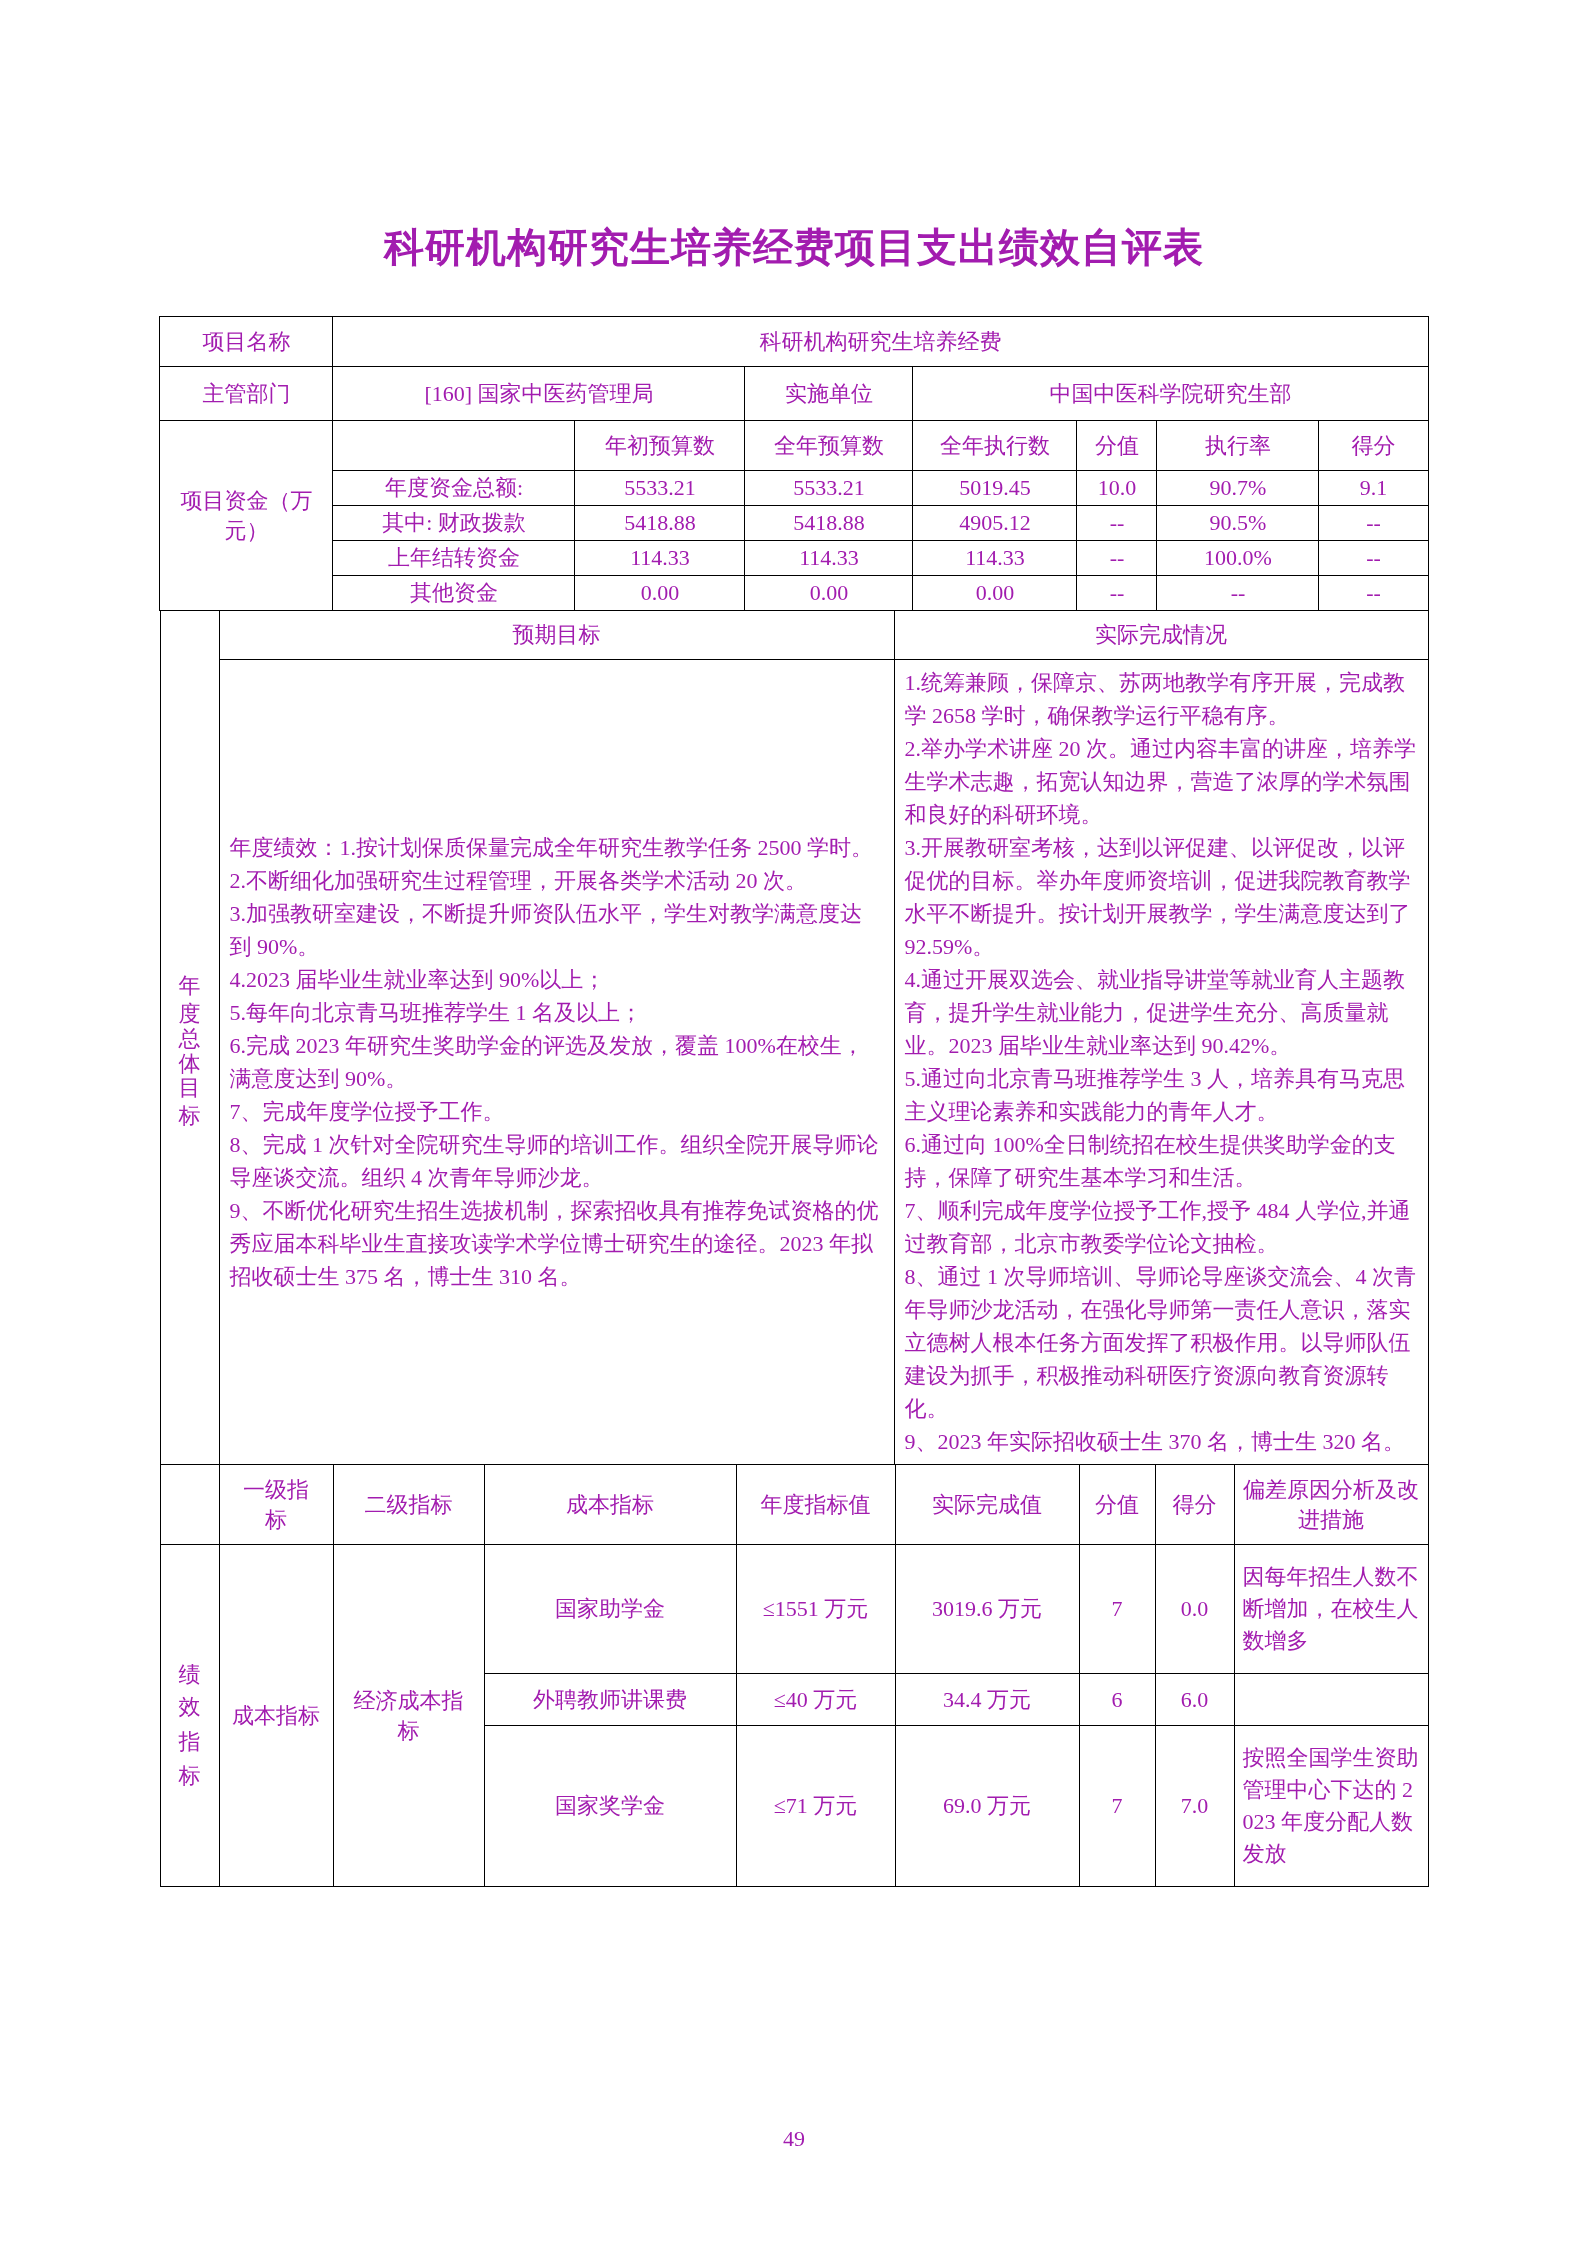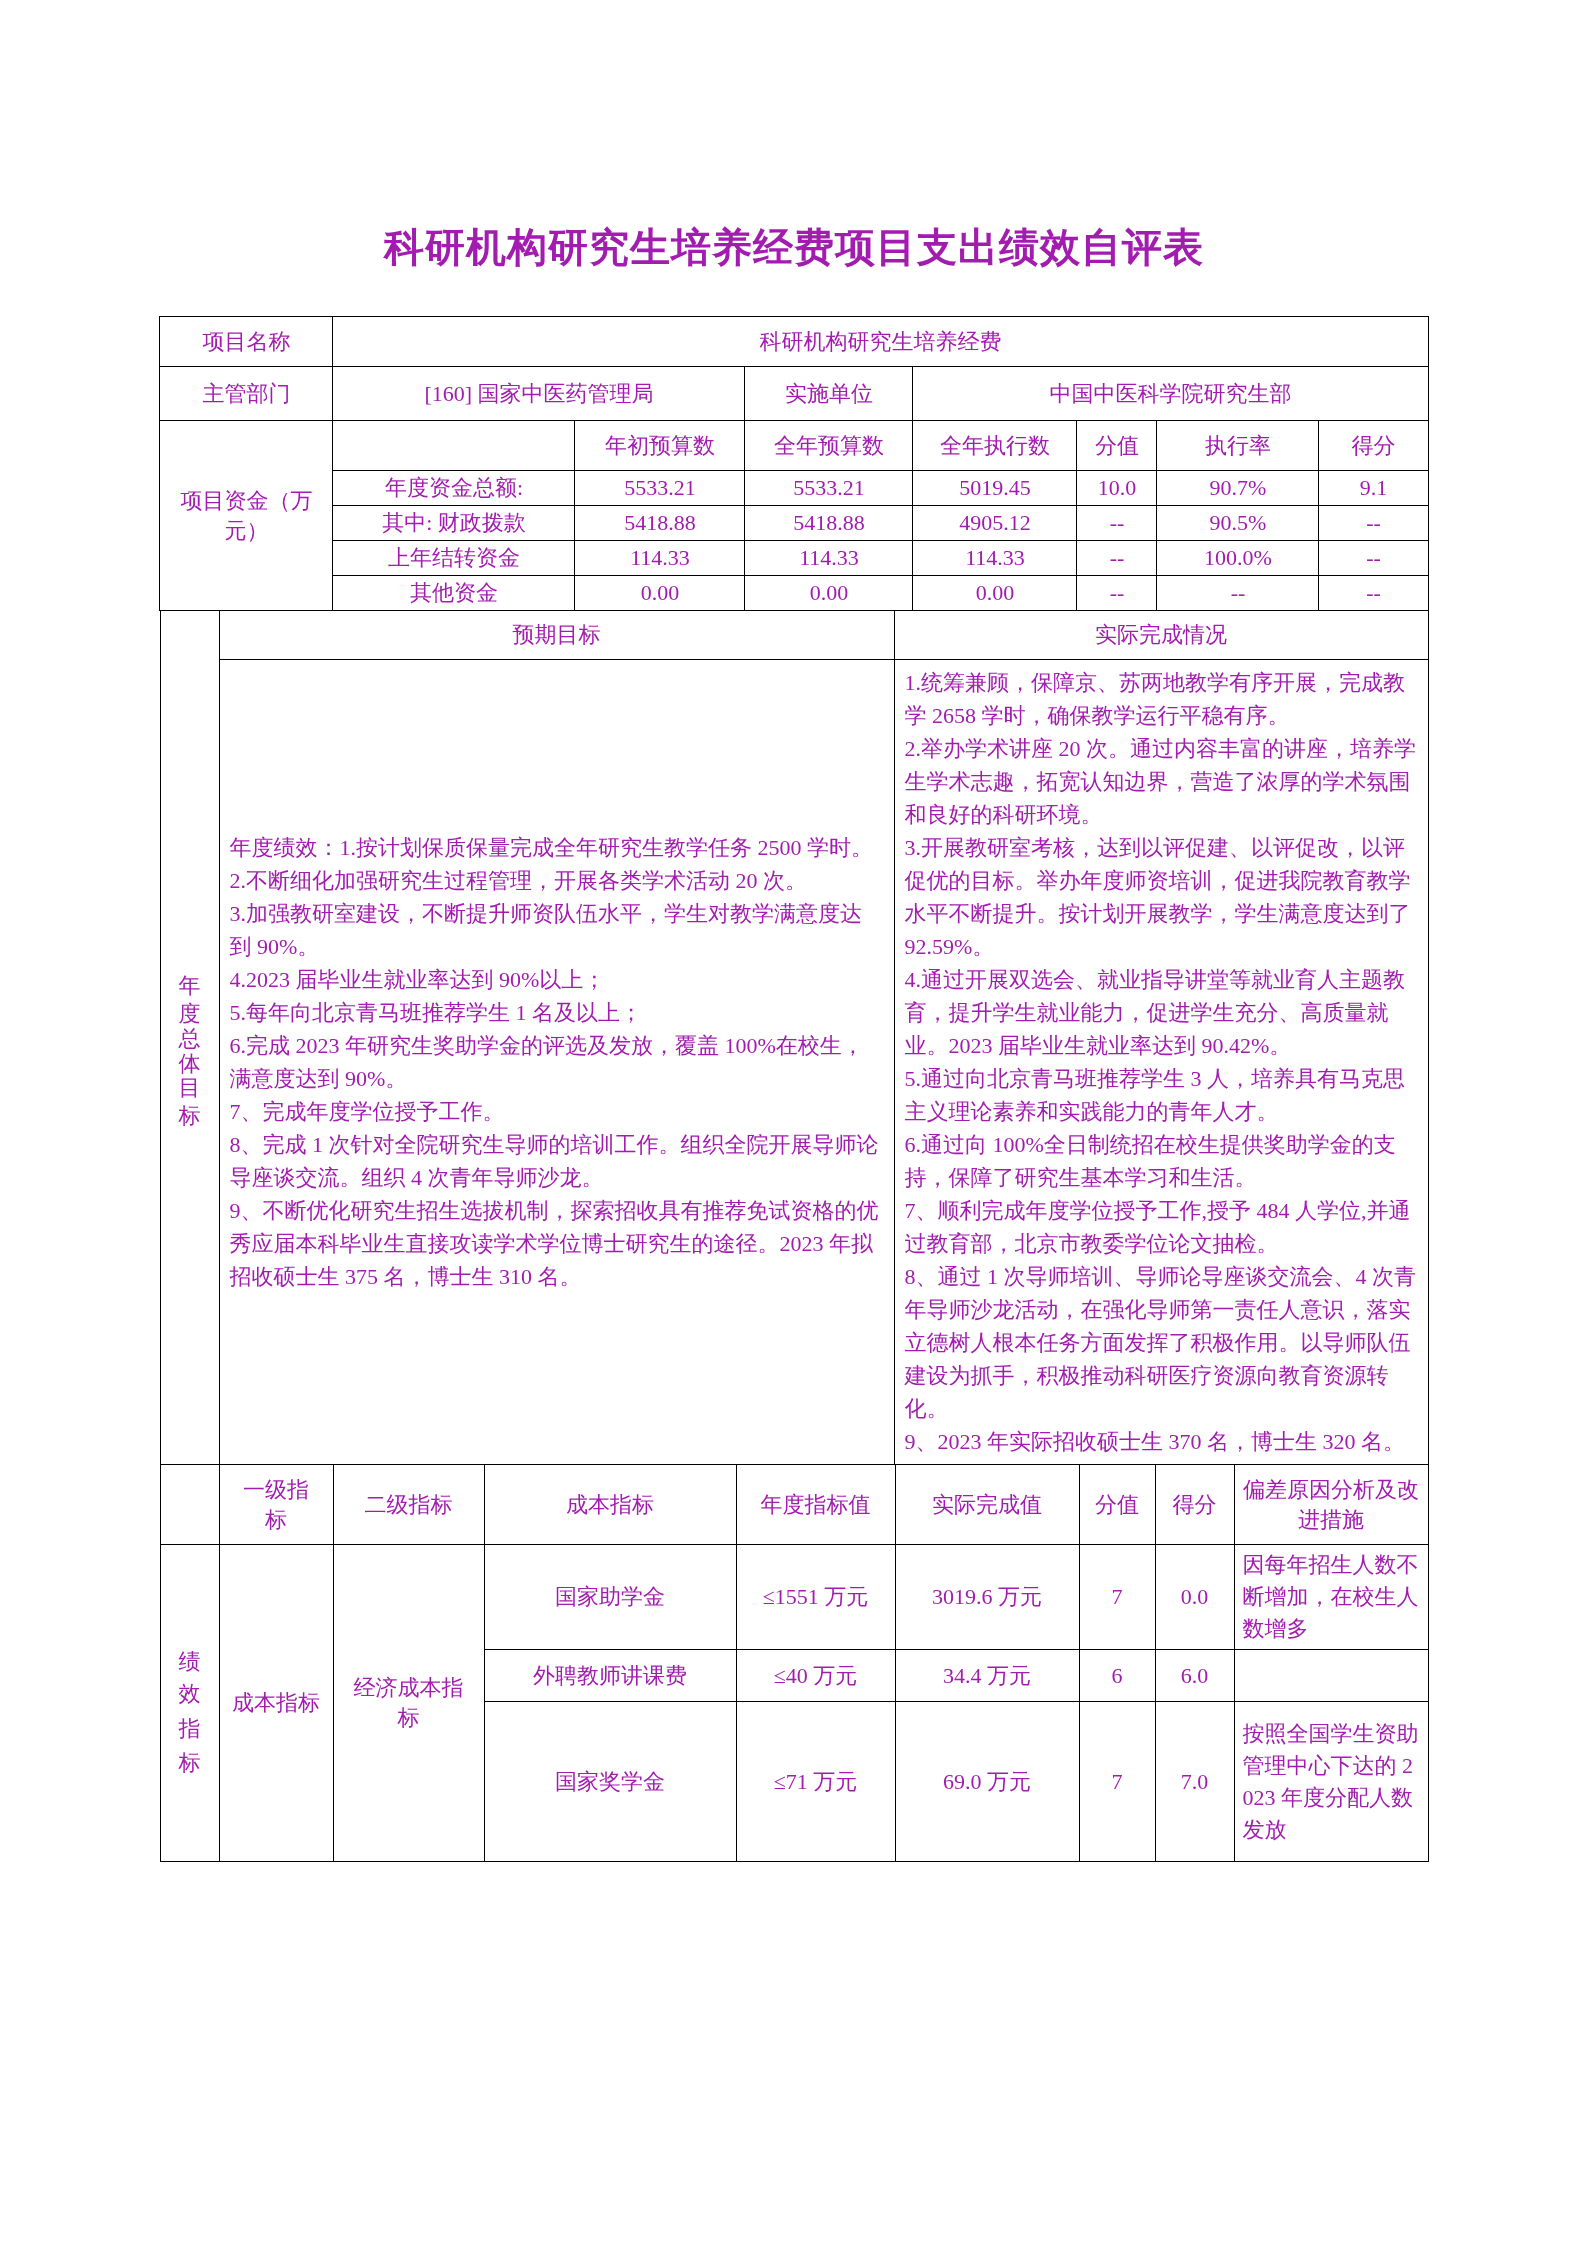--- a/index.html
+++ b/index.html
@@ -22,21 +22,21 @@
   table.tblA{margin-top:44px;}
   table.tblB,table.tblC{margin-top:-1px;}
   .tbl td{
     border:1px solid #000;vertical-align:middle;text-align:center;
     padding:2px 6px;overflow:hidden;word-break:break-all;line-break:strict;
   }
   td.txt{
     text-align:left;white-space:pre-line;line-height:33px;padding:6px 10px;
   }
   td.dev{
-    text-align:left;line-height:32px;padding:4px 8px;white-space:normal;
+    text-align:left;line-height:32px;padding:16px 8px;white-space:normal;
   }
   .rA1{height:50px}.rA2{height:54px}.rAh{height:50px}.rAf{height:35px}
   .rBh{height:49px}.rCh{height:80px}
   .rC1{height:101px}.rC2{height:52px}.rC3{height:160px}
   .vert{
     display:inline-block;writing-mode:vertical-lr;text-orientation:upright;
     letter-spacing:26px;line-height:1.1;
   }
   .vert.wide{letter-spacing:34px;}
   td.pad20{padding:8px 20px;}
@@ -211,14 +211,15 @@
       <td>国家奖学金</td>
       <td>≤71 万元</td>
       <td>69.0 万元</td>
       <td>7</td>
       <td>7.0</td>
       <td class="dev">按照全国学生资助管理中心下达的 2023 年度分配人数发放</td>
     </tr>
   </tbody>
     </table>
 
+  <div class="pageno">49</div>
 
 </div>
 
 </body></html>

